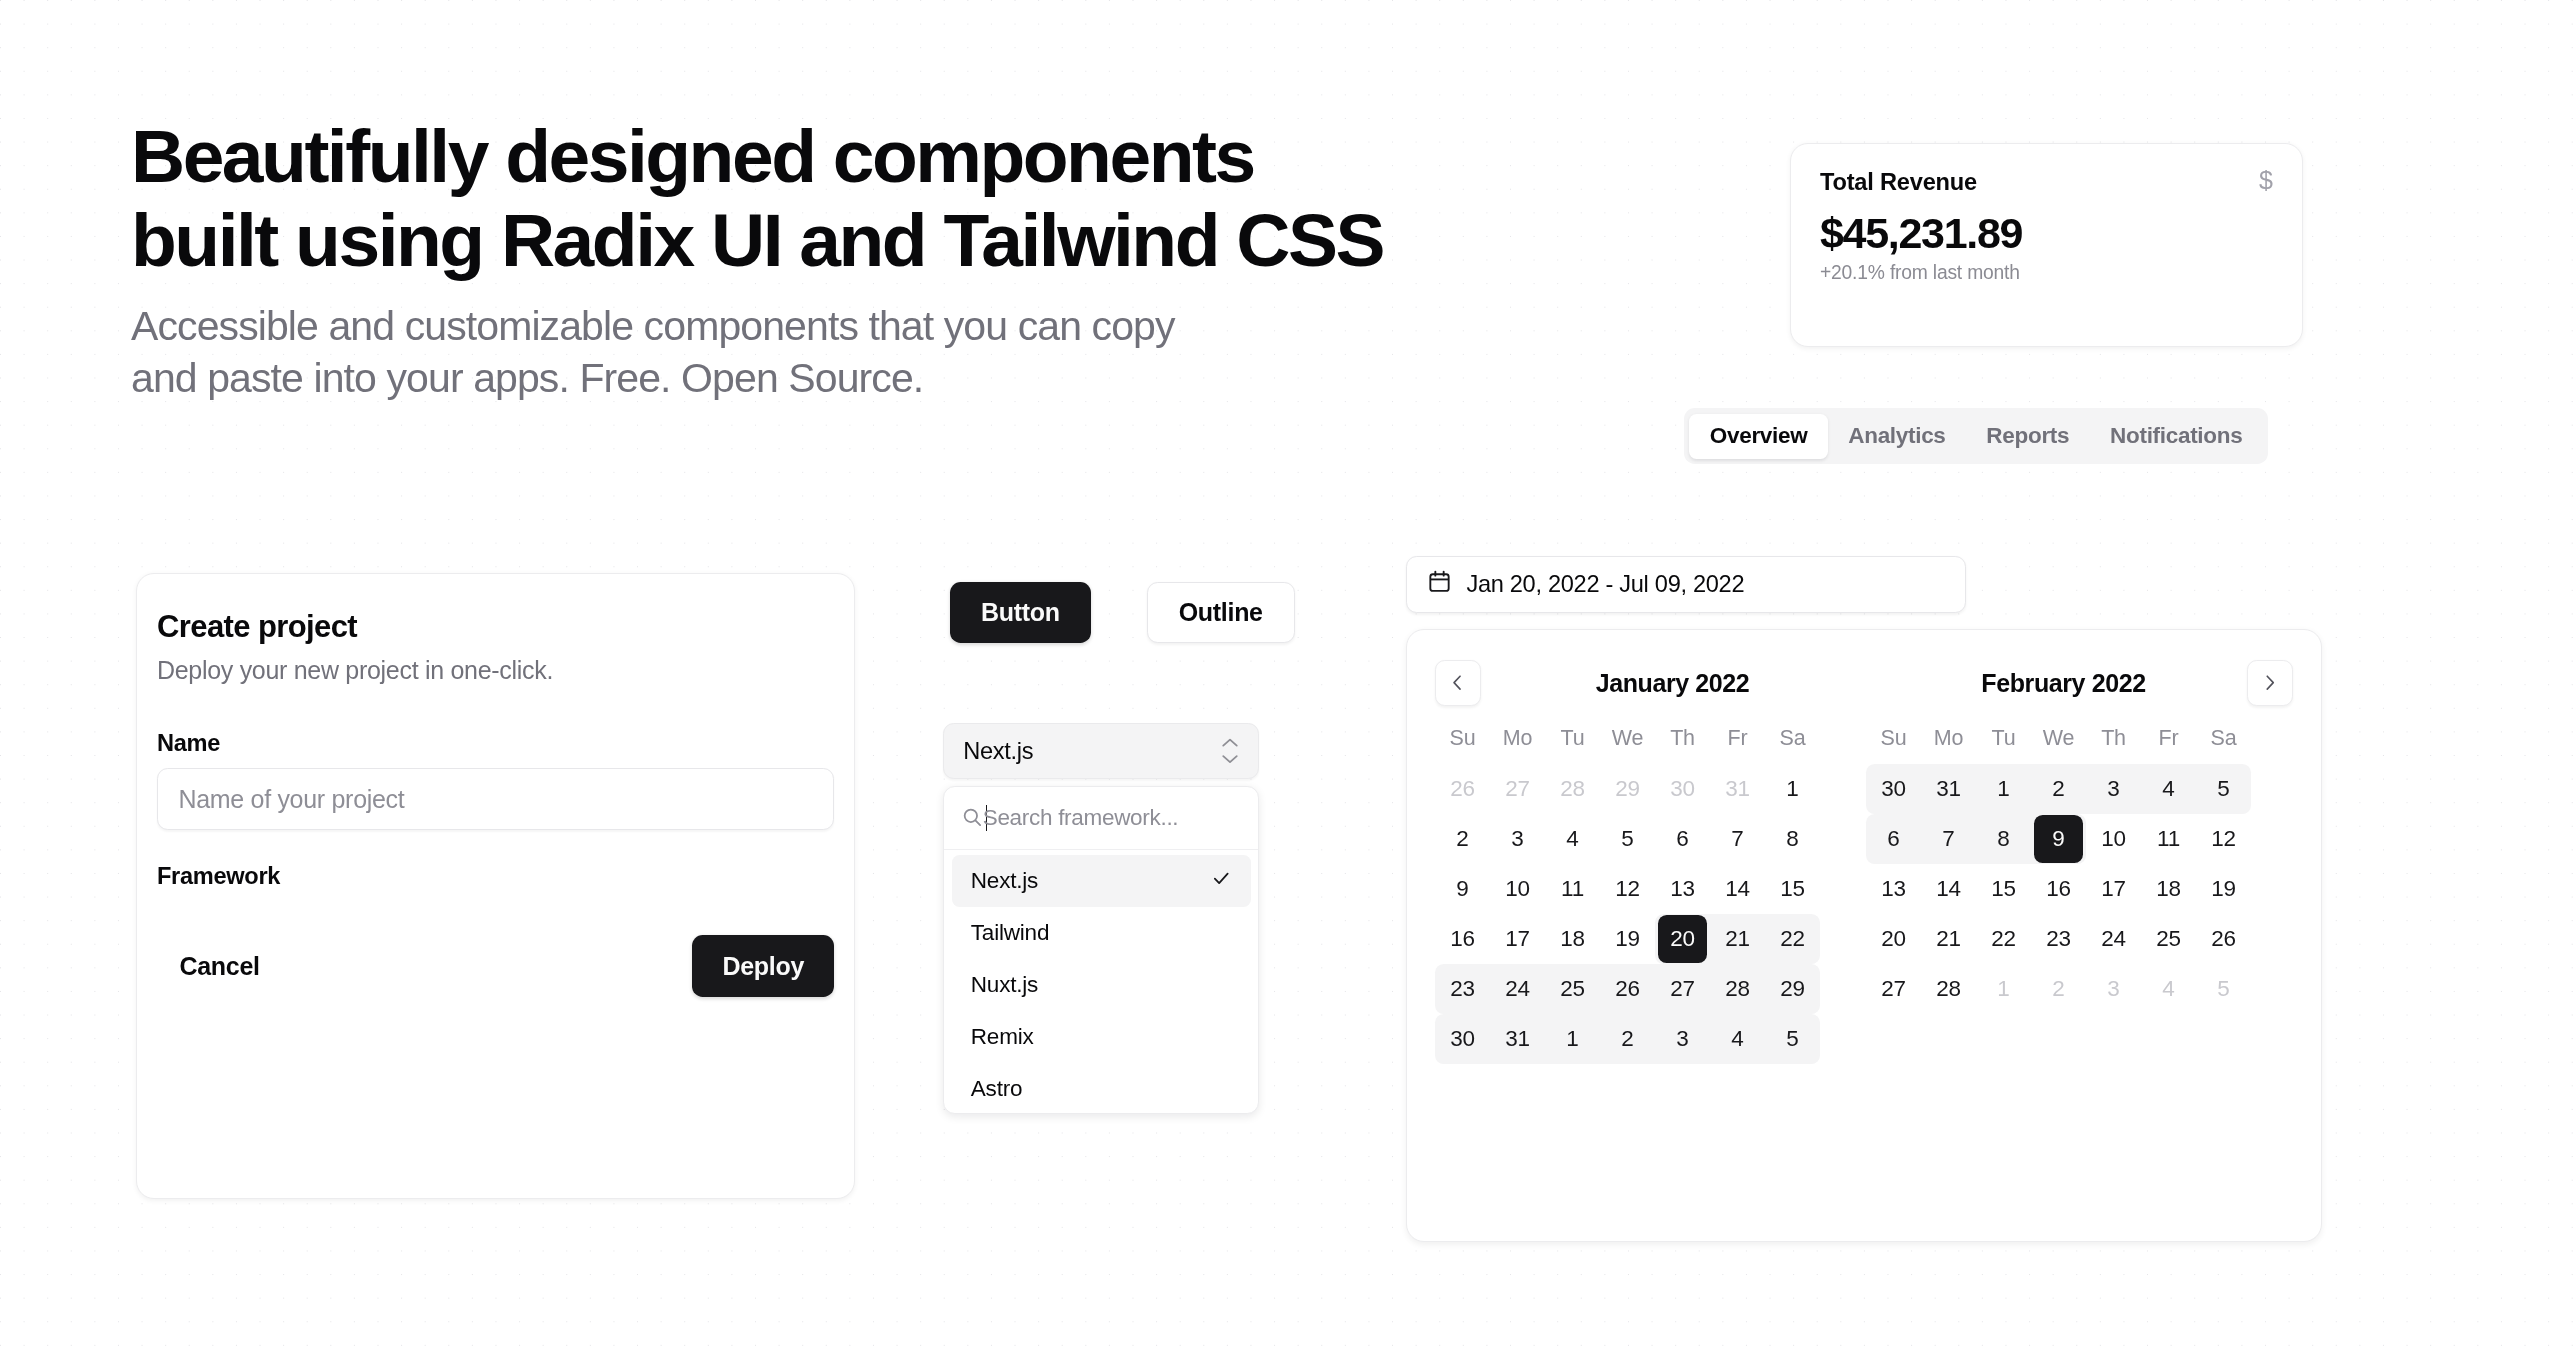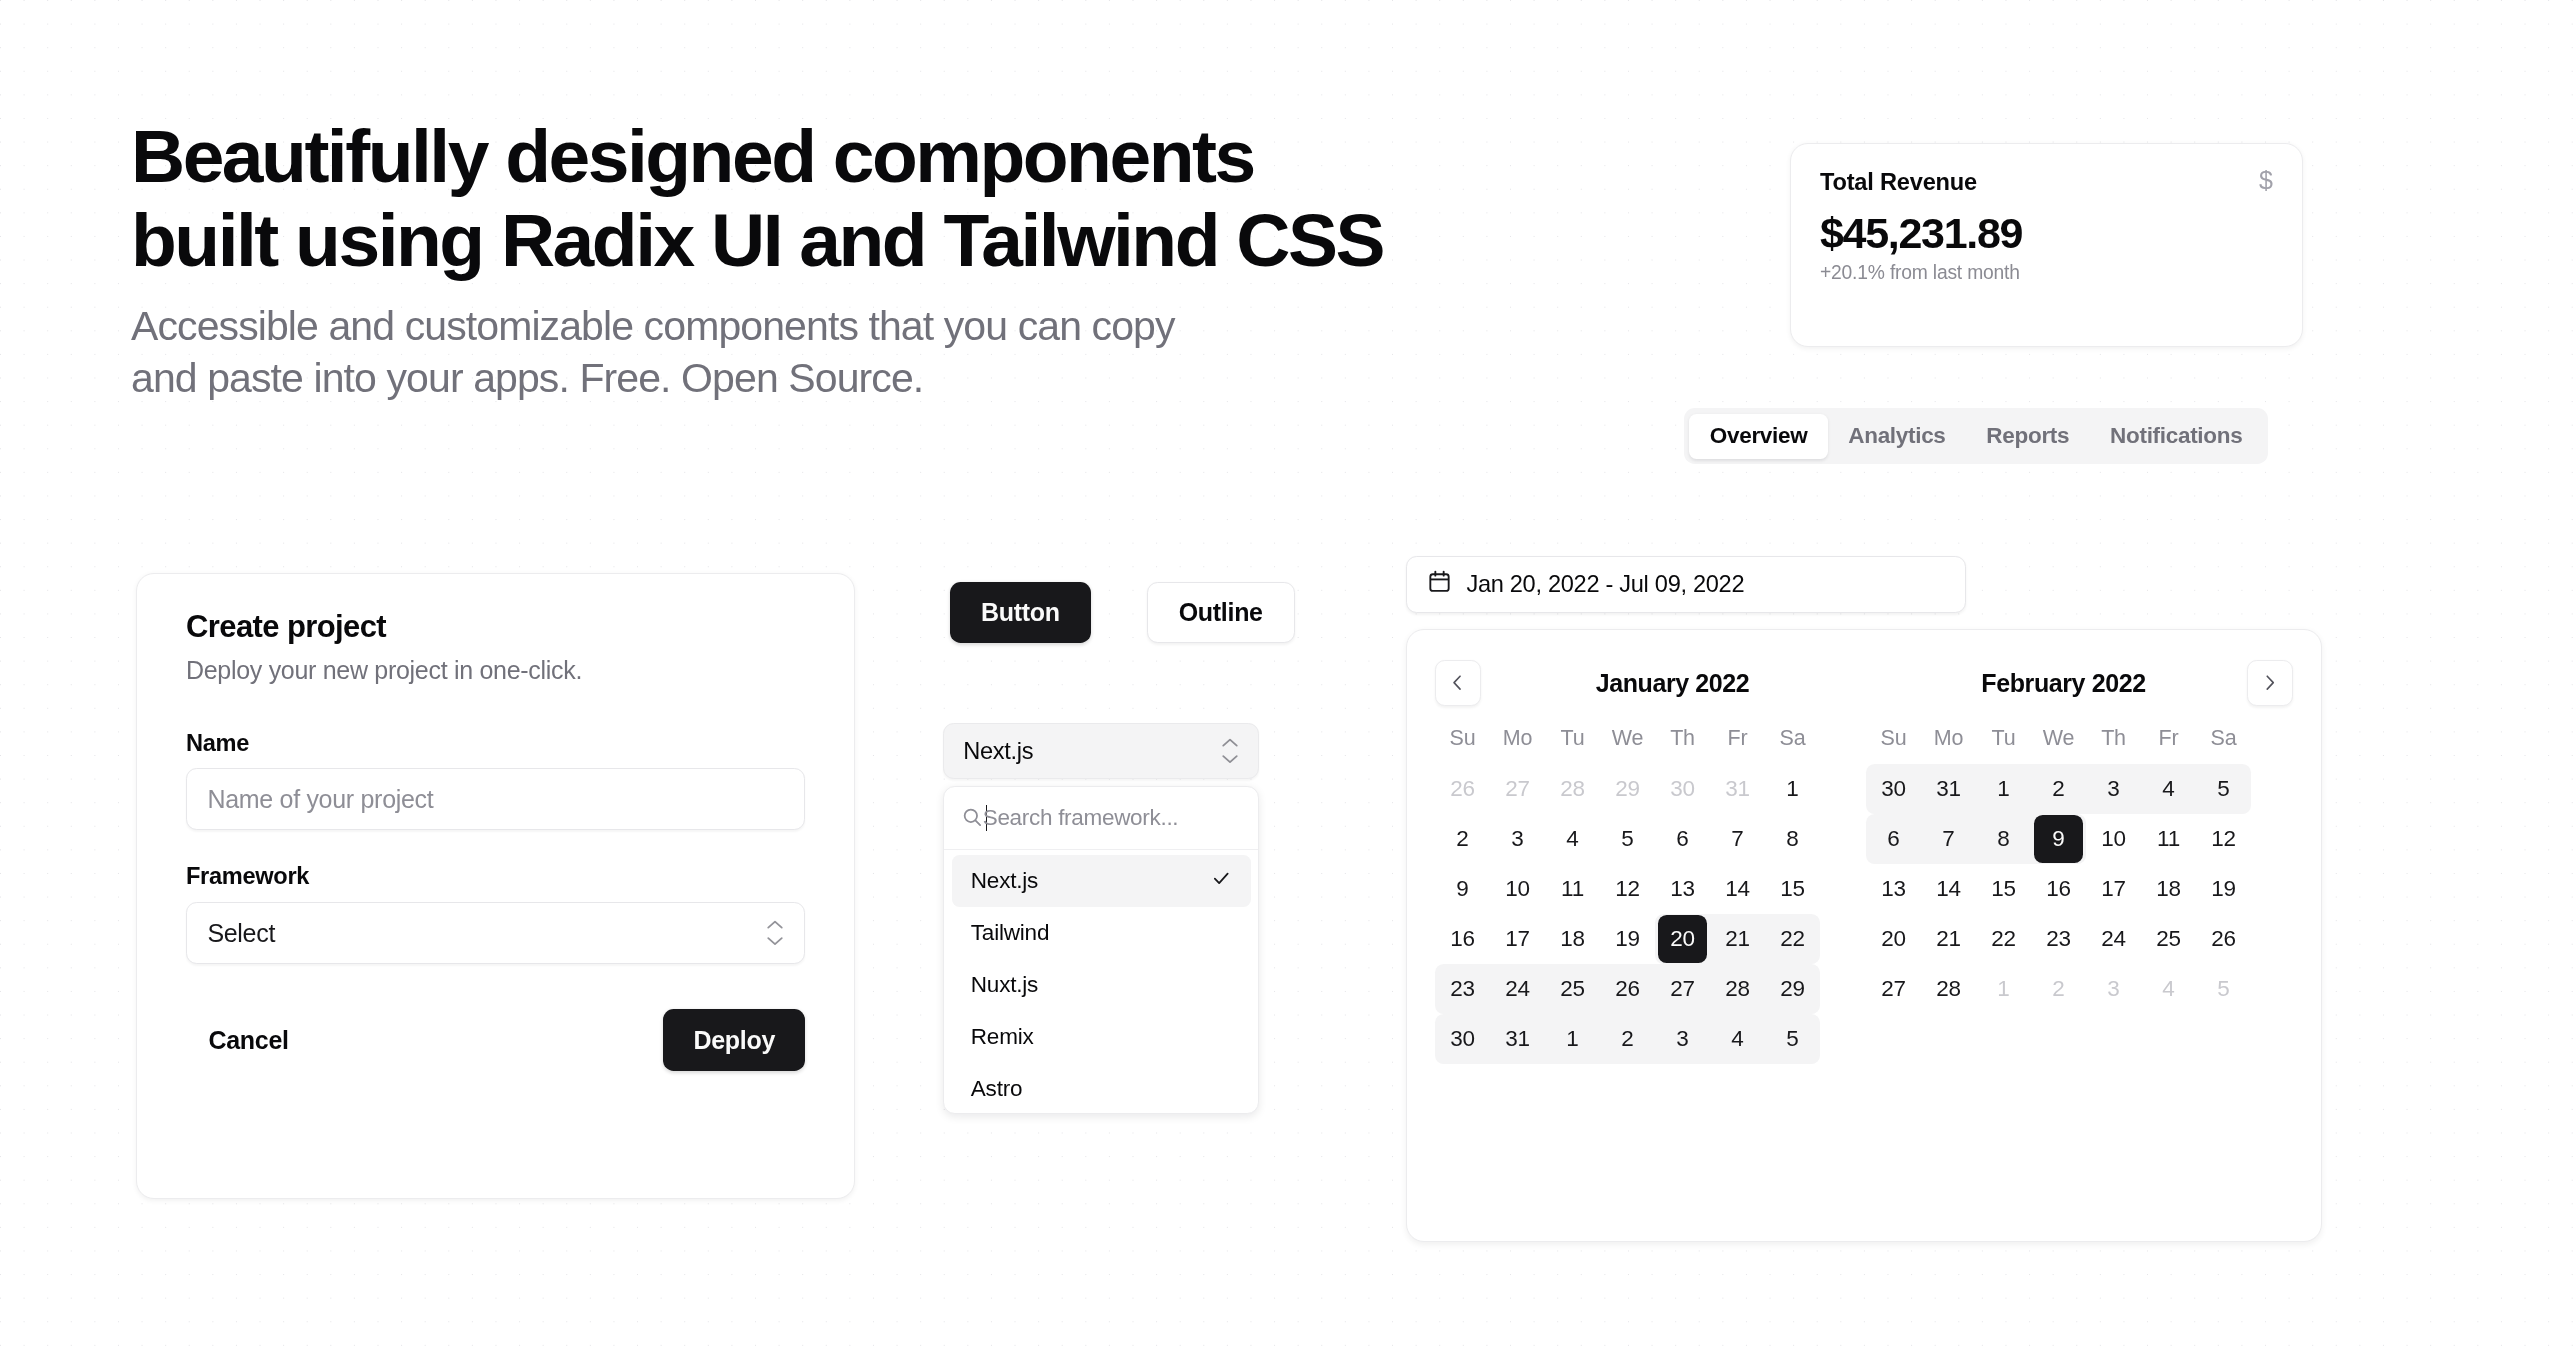--- a/index.html
+++ b/index.html
@@ -75,21 +75,21 @@
   .tab.active { background: #ffffff; color: #09090b; box-shadow: 0 1.1px 3.2px rgba(16,16,20,.09); }
 
   
   #create-card {
     position: absolute; left: 136px; top: 573px;
     width: 719px; height: 626px;
     background: #fff;
     border: 1.6px solid #ececee;
     border-radius: 18px;
     box-shadow: 0 1.6px 4.8px rgba(16,16,20,.055);
-    padding: 35px 49px;
+    padding: 35px 20px;
   }
   .cp-title { font-size: 31px; font-weight: 700; color: #09090b; letter-spacing: -0.6px; }
   .cp-desc  { margin-top: 10.7px; font-size: 25px; color: #71717a; letter-spacing: -0.3px; }
   .field-label {
     font-size: 23.6px; font-weight: 600; color: #09090b; letter-spacing: -0.3px;
   }
   #name-field-group { margin-top: 45px; }
   #framework-field-group { margin-top: 33px; }
   .input-box {
     margin-top: 11.8px;
@@ -281,31 +281,20 @@
   <div class="cp-title">Create project</div>
   <div class="cp-desc">Deploy your new project in one-click.</div>
 
   <div id="name-field-group">
     <div class="field-label">Name</div>
     <div class="input-box placeholder">Name of your project</div>
   </div>
 
   <div id="framework-field-group">
     <div class="field-label">Framework</div>
-    <div class="input-box select-box">
-      <span>Select</span>
-      <span class="chev-updown">
-        <svg width="18" height="10.7" viewBox="0 0 24 14">
-            <path d="M3 10 L12 2 L21 10" fill="none" stroke="#52525b" stroke-width="2.4" stroke-linecap="round" stroke-linejoin="round"></path>
-          </svg>
-        <svg width="18" height="10.7" viewBox="0 0 24 14">
-            <path d="M3 4 L12 12 L21 4" fill="none" stroke="#52525b" stroke-width="2.4" stroke-linecap="round" stroke-linejoin="round"></path>
-          </svg>
-      </span>
-    </div>
   </div>
 
   <div class="card-actions">
     <div class="btn-ghost">Cancel</div>
     <div class="btn-primary">Deploy</div>
   </div>
 </div>
 
 <div id="button-row">
   <div class="demo-btn" id="btn-default">Button</div>

